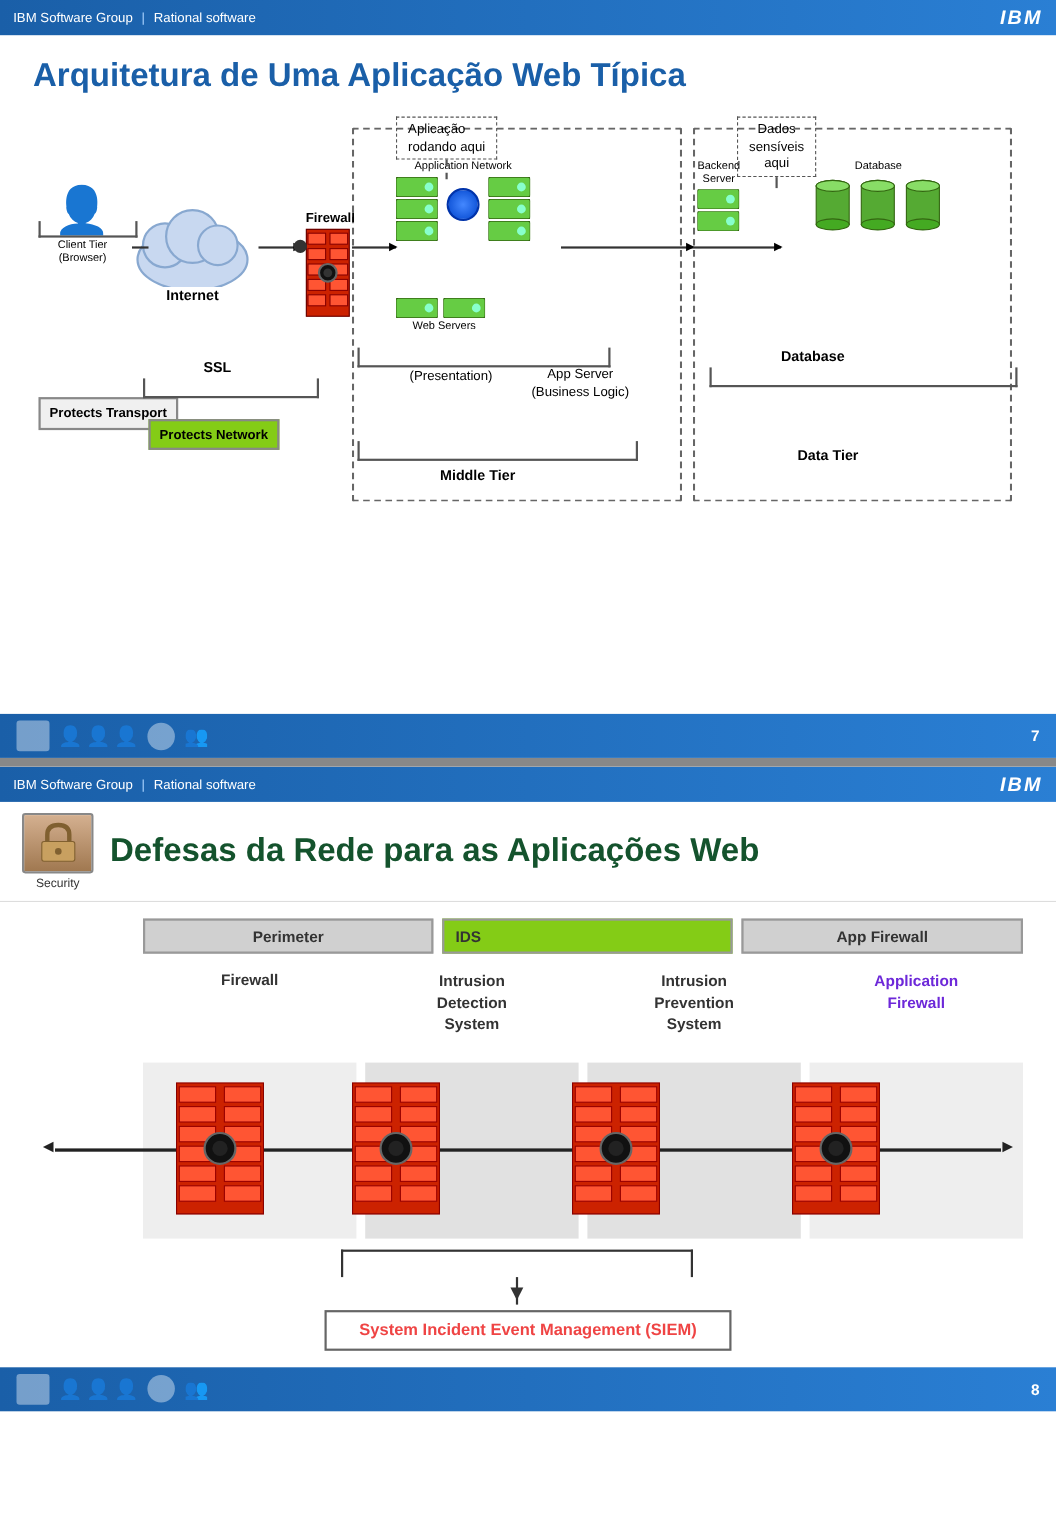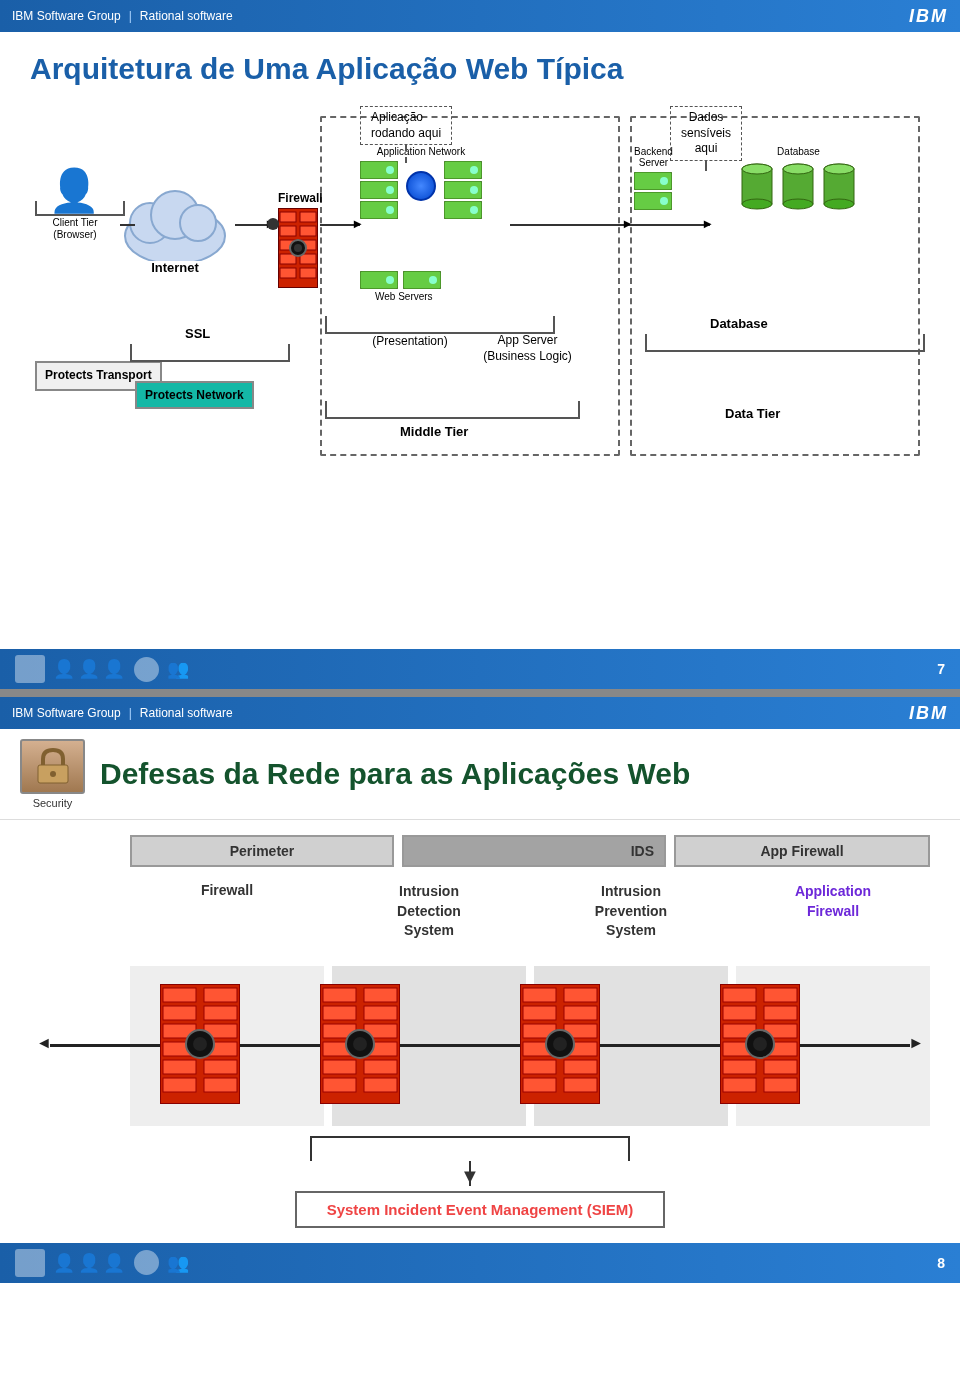--- a/index.html
+++ b/index.html
@@ -317,21 +317,21 @@
 
       <div style="position:absolute; top:255px; left:5px; border:2px solid #888; background:#f0f0f0; padding:5px 8px; font-size:12px; font-weight:bold; text-align:center; line-height:1.3;">
         <span>Protects
 Transport</span>
       </div>
 
       <div style="position:absolute; top:220px; left:155px; font-size:13px; font-weight:bold;">SSL</div>
 
       <div style="position:absolute; top:238px; left:100px; width:160px; height:18px; border-bottom:2px solid #555; border-left:2px solid #555; border-right:2px solid #555;"></div>
 
-      <div style="position:absolute; top:275px; left:105px; border:2px solid #888; background:#14b8a6; padding:5px 8px; font-size:12px; font-weight:bold; text-align:center;">
+      <div style="position:absolute; top:275px; left:105px; border:2px solid #888; background:#84cc16; padding:5px 8px; font-size:12px; font-weight:bold; text-align:center;">
         <span>Protects Network</span>
       </div>
 
       <div style="position:absolute; top:228px; left:330px; font-size:12px; text-align:center; width:100px;">(Presentation)</div>
 
       <div style="position:absolute; top:215px; left:440px; font-size:12px; text-align:center; width:115px; line-height:1.3;margin-top:12px;">
         <span>App Server
 (Business
 Logic)</span>
       </div>
@@ -388,21 +388,21 @@
       </div>
       <div style="font-size:11px; color:#333; margin-top:3px;">Security</div>
     </div>
     <div class="slide2-title">Defesas da Rede para as Aplicações Web</div>
   </div>
 
   <div class="defense-diagram">
 
     <div style="display:flex; margin-left:100px; gap:8px; margin-bottom:15px;">
       <div style="flex:1; background:#d0d0d0; border:2px solid #999; padding:6px 10px; font-size:14px; font-weight:bold; color:#333; text-align:center;">Perimeter</div>
-      <div style="flex:1; background:#a3a3a3; border:2px solid #999; padding:6px 10px; font-size:14px; font-weight:bold; color:#333; text-align:right;">IDS</div>
+      <div style="flex:1; background:#84cc16; border:2px solid #999; padding:6px 10px; font-size:14px; font-weight:bold; color:#333; text-align:left;">IDS</div>
       <div style="flex:1; background:#d0d0d0; border:2px solid #999; padding:6px 6px; font-size:14px; font-weight:bold; color:#333; text-align:center;">App Firewall</div>
     </div>
 
     <div style="display:flex; margin-left:100px; gap:8px; margin-bottom:25px;">
       <div style="flex:1; font-size:14px; font-weight:bold; color:#333; text-align:center;">Firewall</div>
       <div style="flex:1; font-size:14px; font-weight:bold; color:#333; text-align:center; line-height:1.4;">Intrusion<br>Detection<br>System</div>
       <div style="flex:1; font-size:14px; font-weight:bold; color:#333; text-align:center; line-height:1.4;">Intrusion<br>Prevention<br>System</div>
       <div style="flex:1; font-size:14px; font-weight:bold; color:#6d28d9; text-align:center; line-height:1.4;">Application<br>Firewall</div>
     </div>
 

